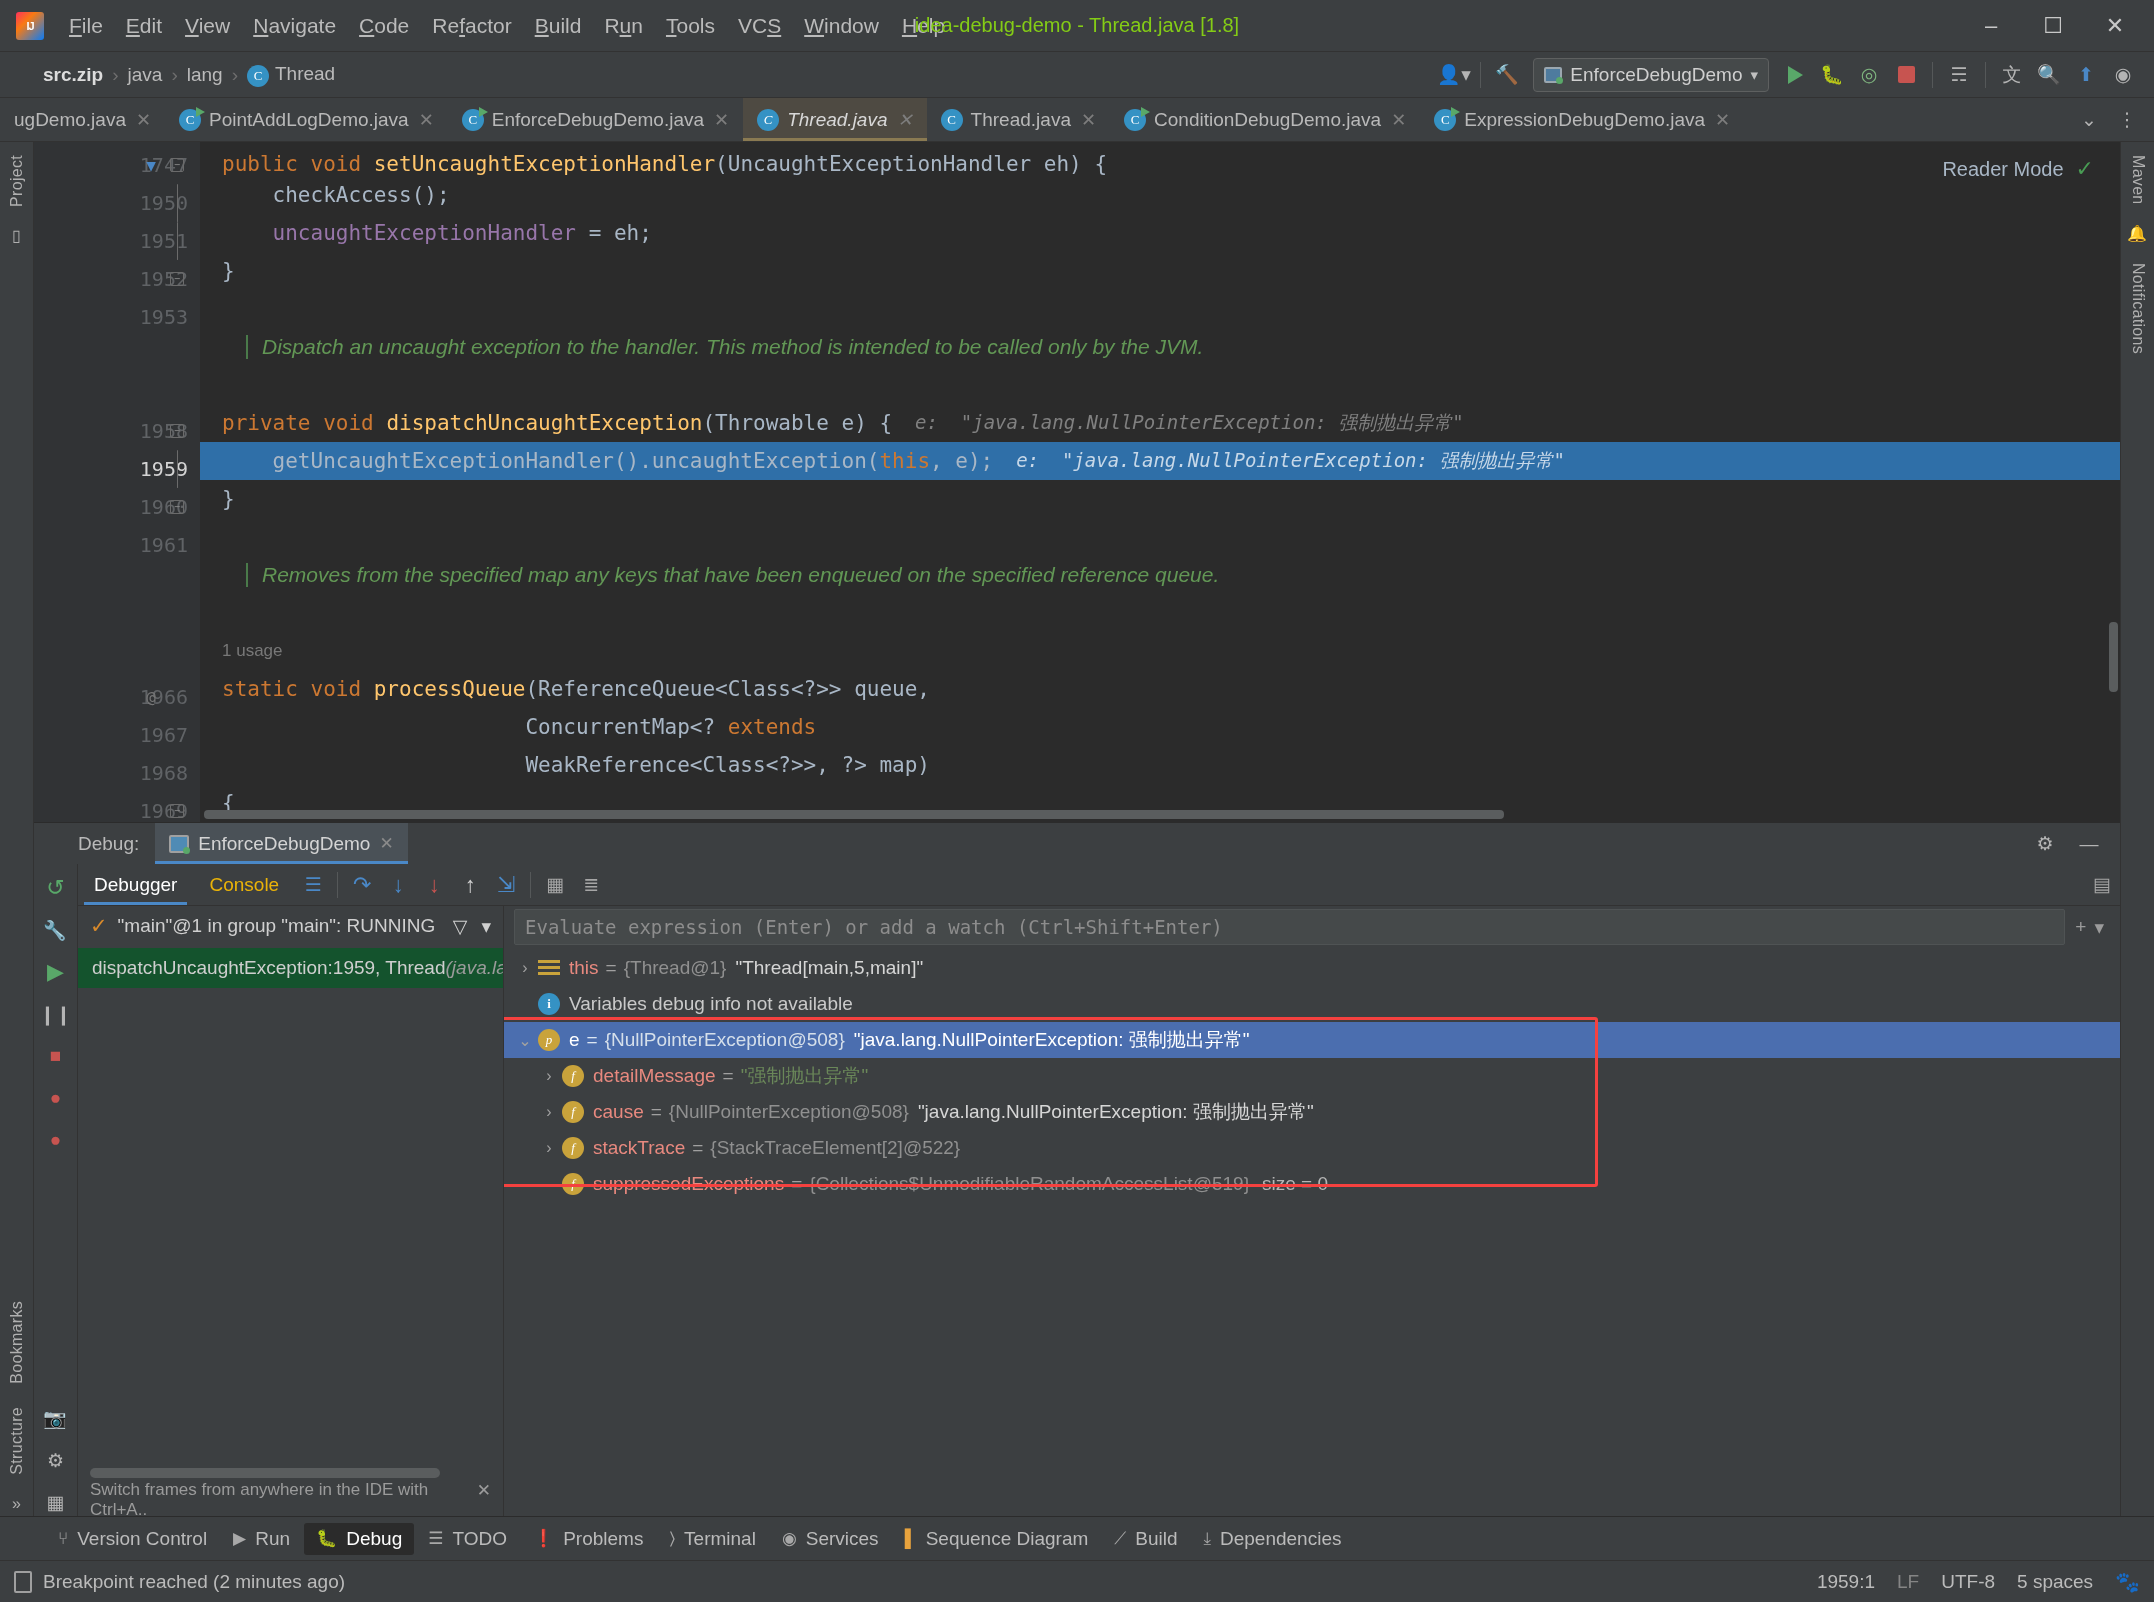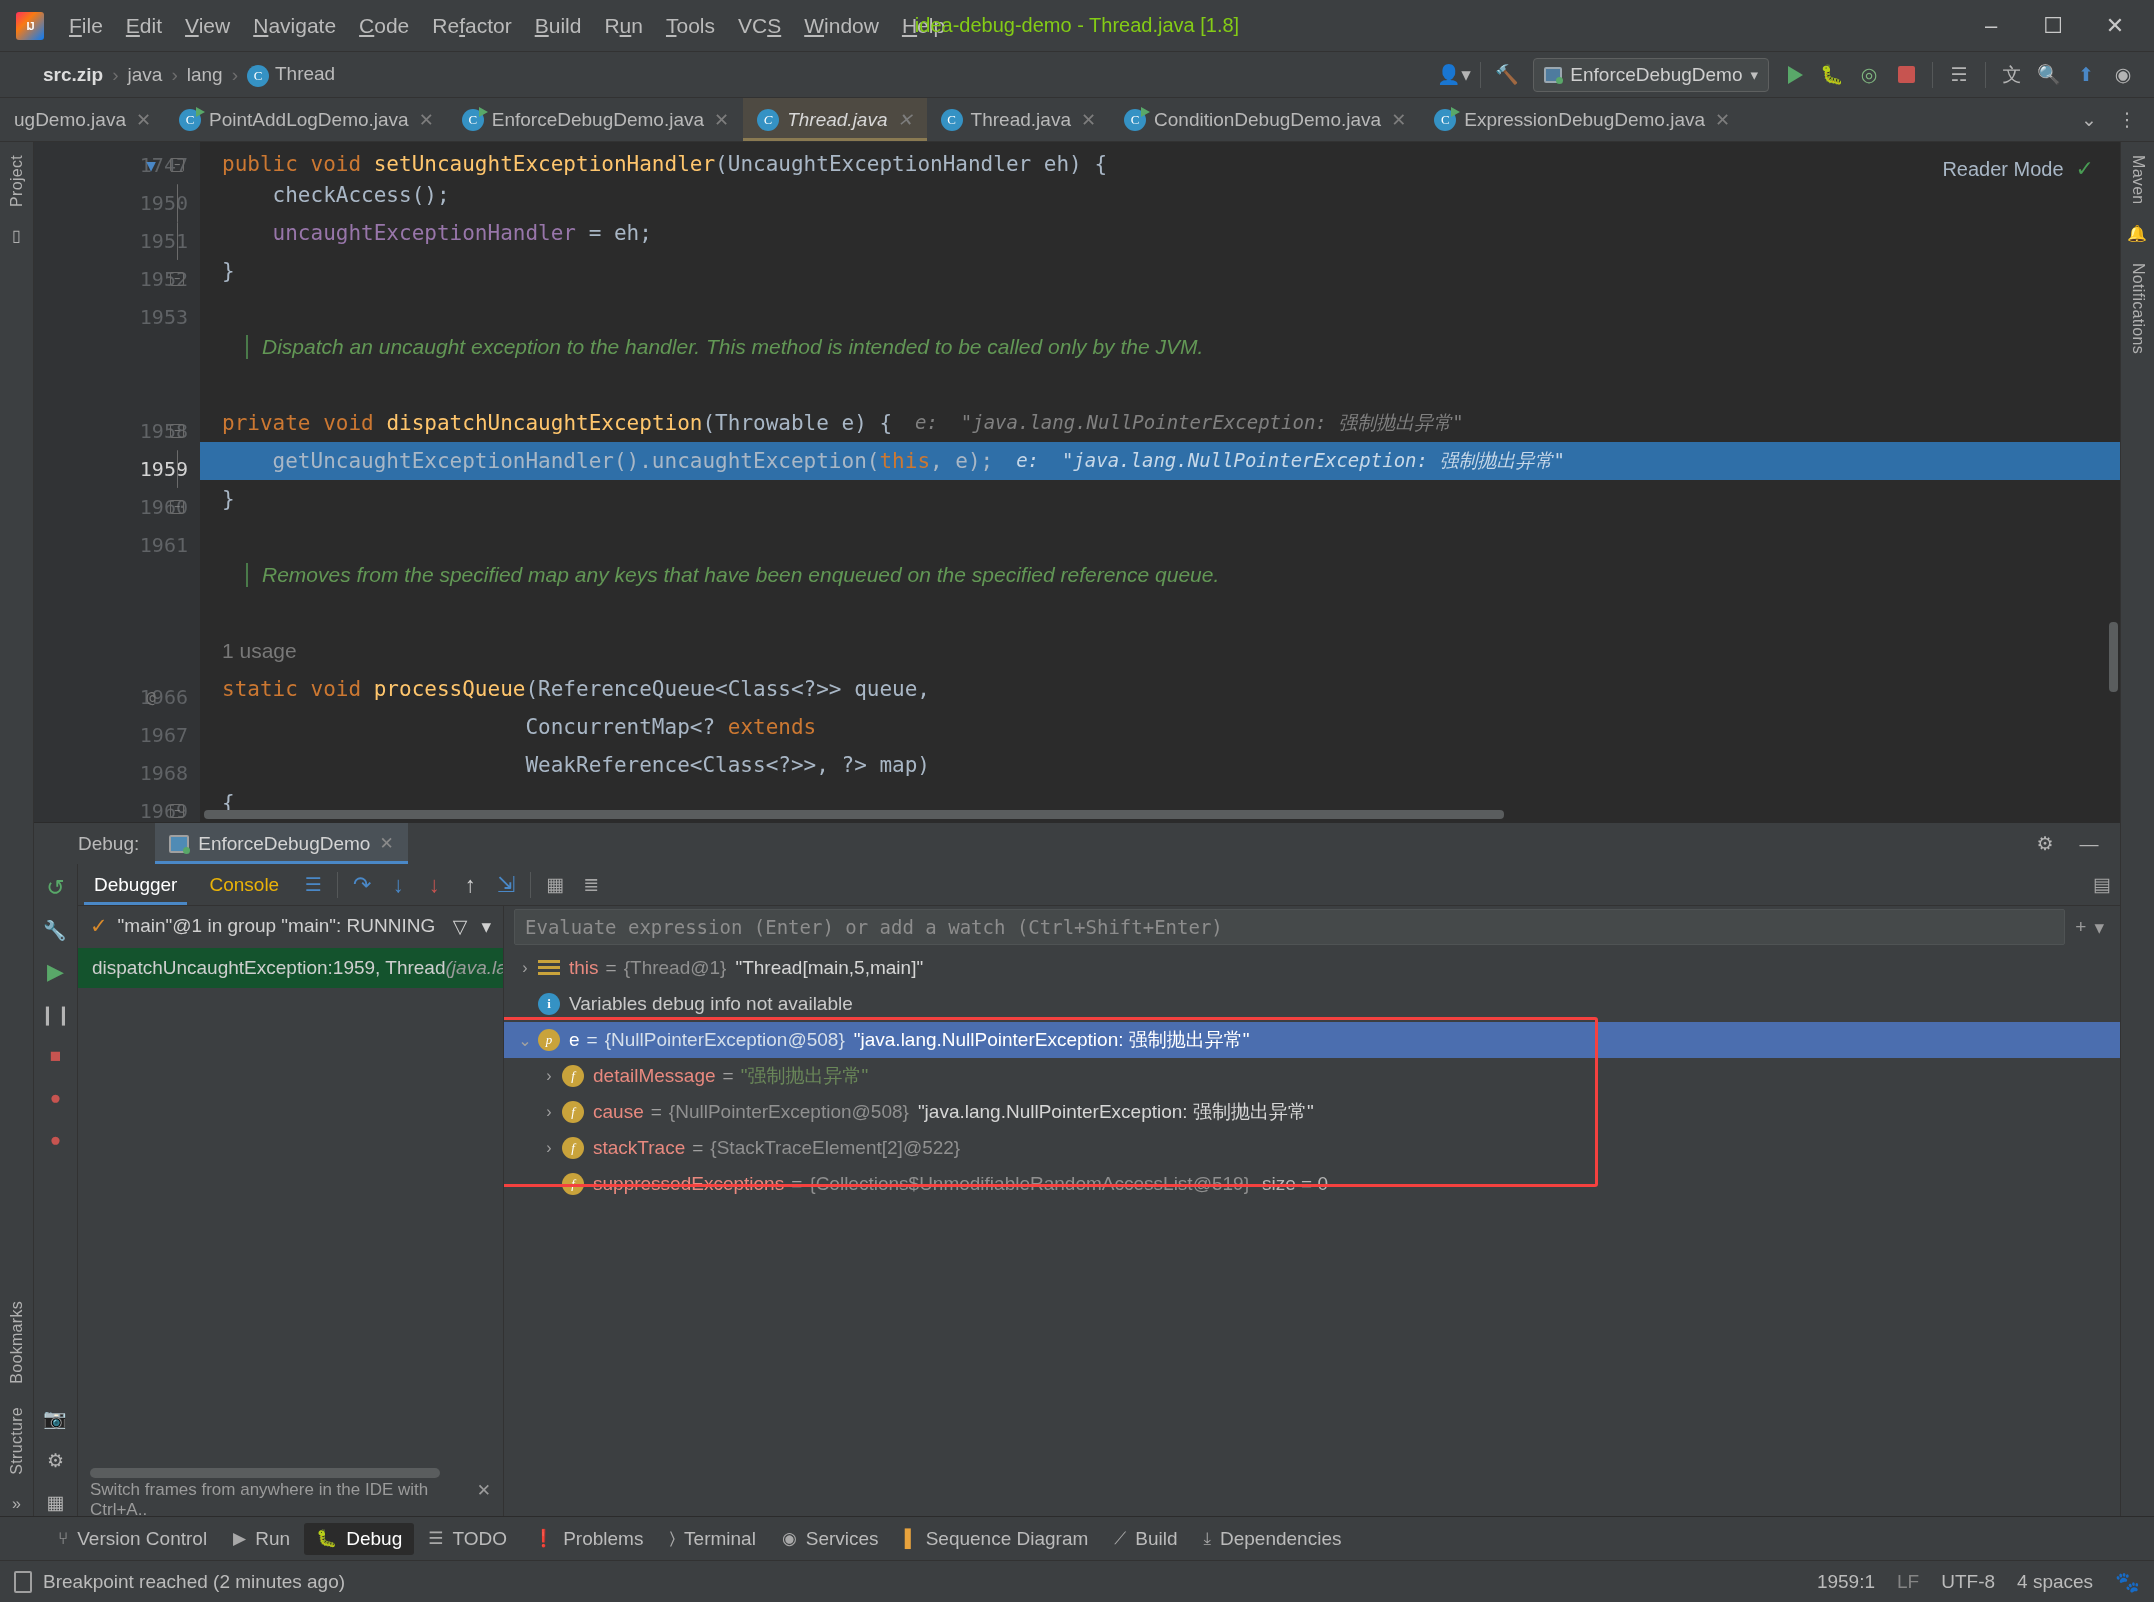--- a/index.html
+++ b/index.html
@@ -153,21 +153,21 @@
   .cline {
     height: 38px; display: flex; align-items: center; padding-left: 22px;
     font-size: 21px; white-space: pre; color: #a9b7c6;
   }
   .cline.exec { background: #2f6fa8; }
   .k { color: #cc7832; }
   .fn { color: #ffc66d; }
   .cm { color: #629755; font-style: italic; font-family: "Liberation Sans", sans-serif; }
   .fld { color: #9876aa; }
   .hint { color: #808080; font-style: italic; font-size: 19px; }
-  .usage { color: #787878; font-size: 21px; font-family: "Liberation Sans", sans-serif; }
+  .usage { color: #787878; font-size: 17px; font-family: "Liberation Sans", sans-serif; }
   .docbar { border-left: 2px solid #4a7a4a; padding-left: 14px; margin-left: 24px; }
   .readermode {
     position: absolute; right: 26px; top: 14px; display: flex; align-items: center;
     gap: 12px; color: #a9b7c6; font-size: 20px; font-family: "Liberation Sans", sans-serif;
   }
   .rm-check { color: #499c54; font-size: 22px; }
   .editor-vscroll {
     position: absolute; right: 2px; top: 480px; width: 9px; height: 70px;
     background: #5a5d5e; border-radius: 4px;
   }
@@ -751,16 +751,16 @@
 
 <div class="statusbar">
   <div class="sb-left">
     <span class="bk-ico"></span>
     <span>Breakpoint reached (2 minutes ago)</span>
   </div>
   <div class="sb-right">
     <span>1959:1</span>
     <span class="sb-dim">LF</span>
     <span>UTF-8</span>
-    <span>4 spaces</span>
+    <span>5 spaces</span>
     <span class="paw">🐾</span>
   </div>
 </div>
 
 </body></html>

